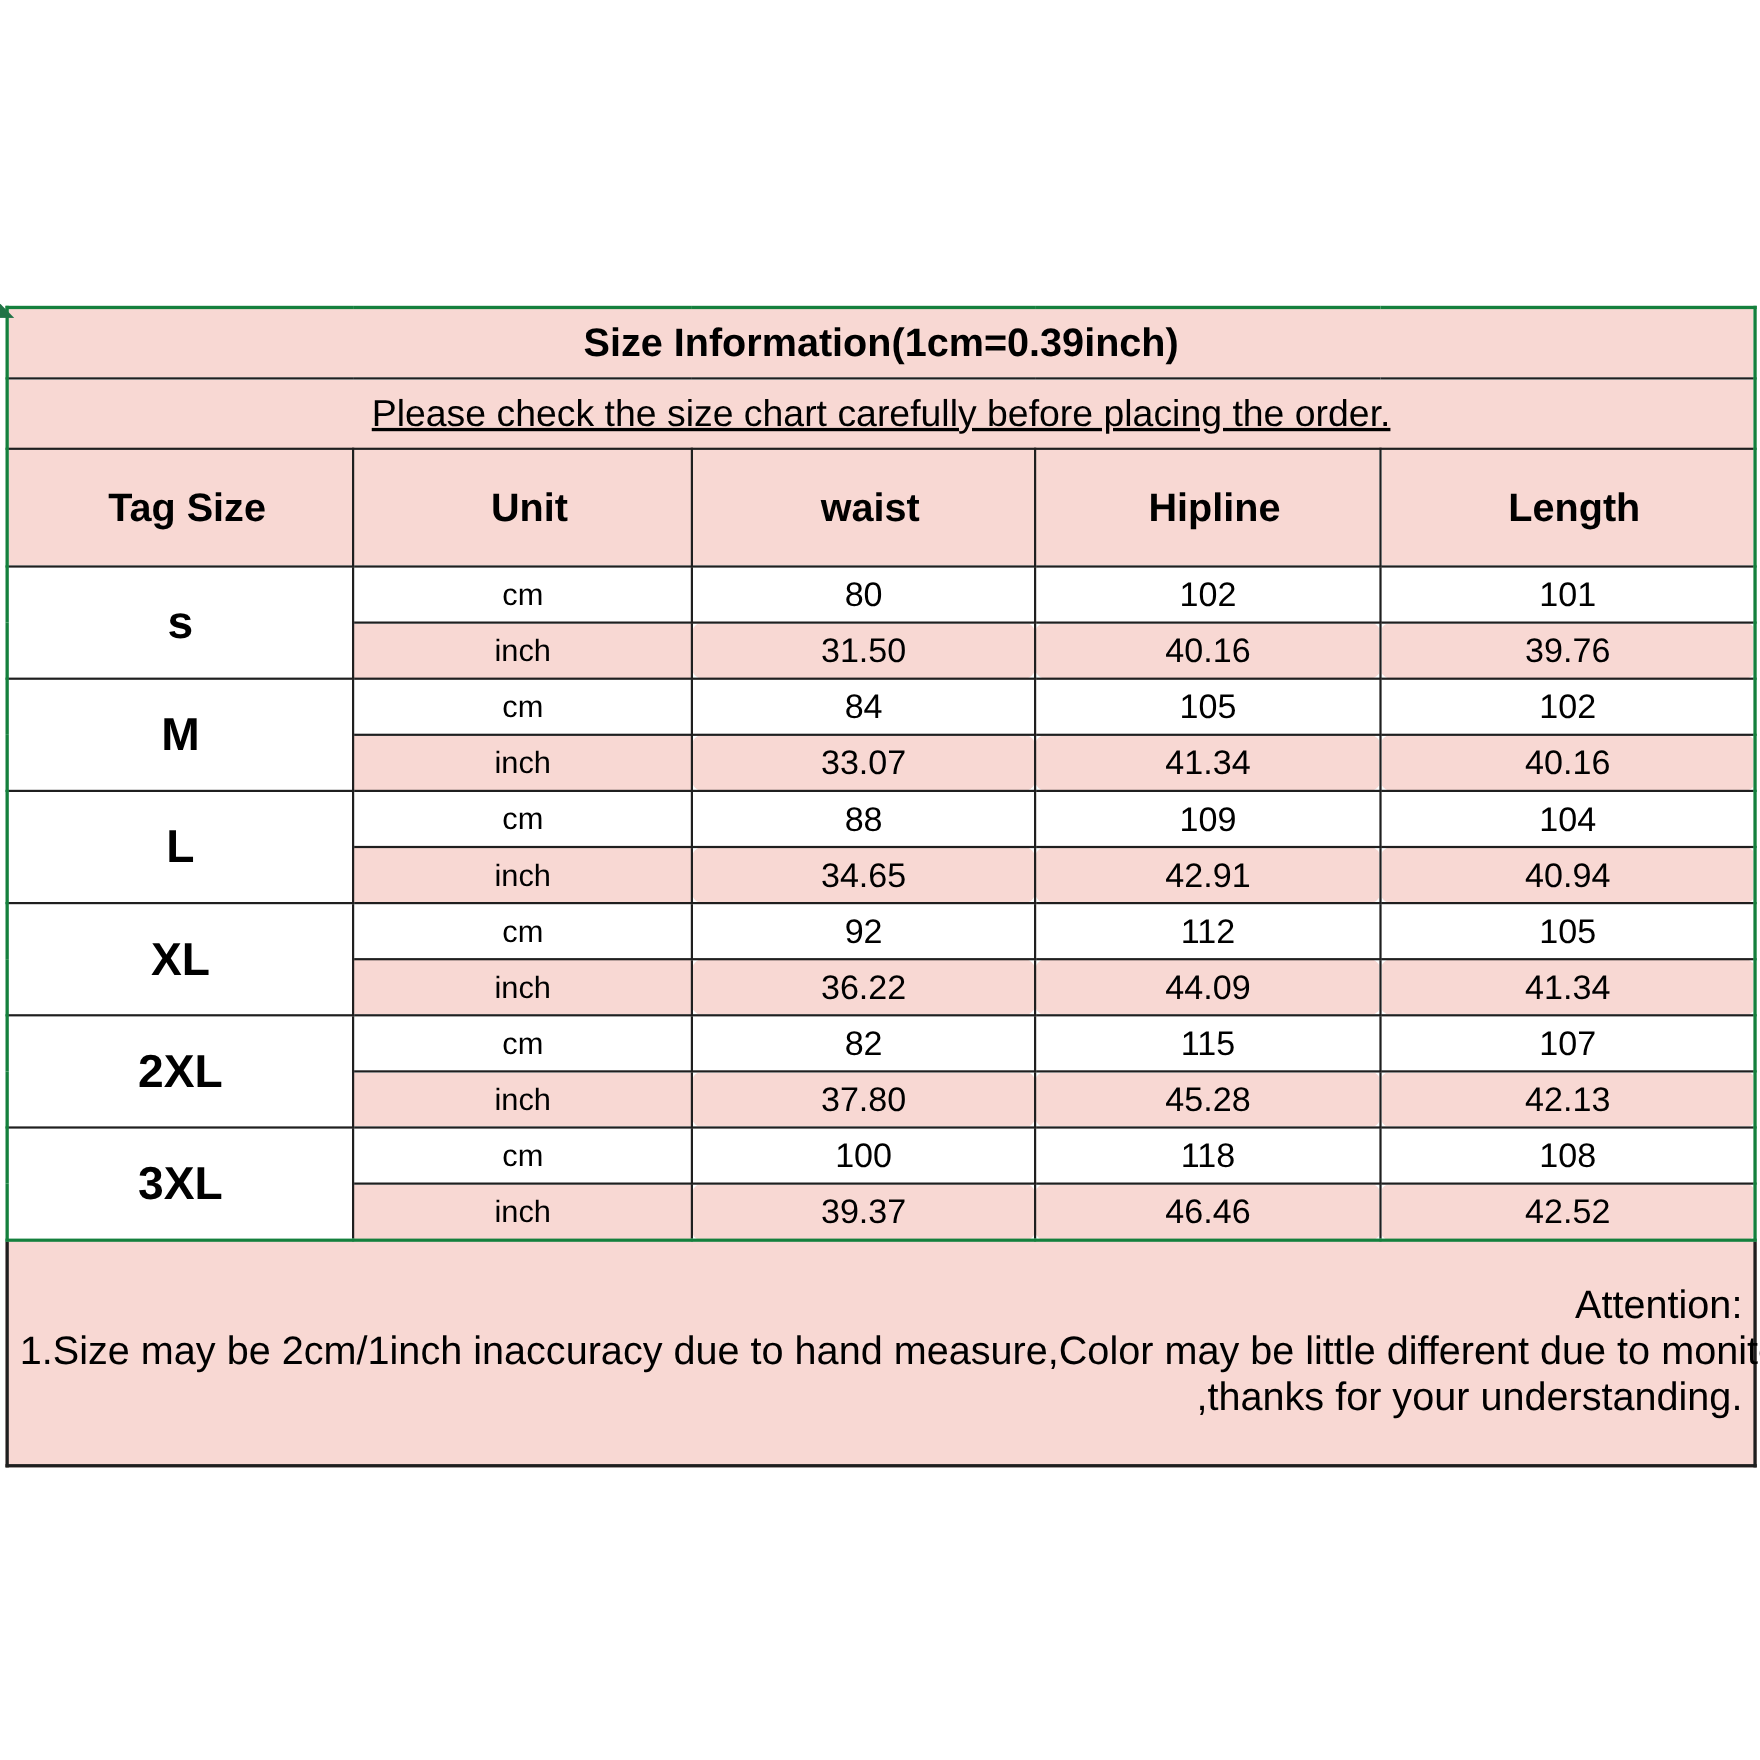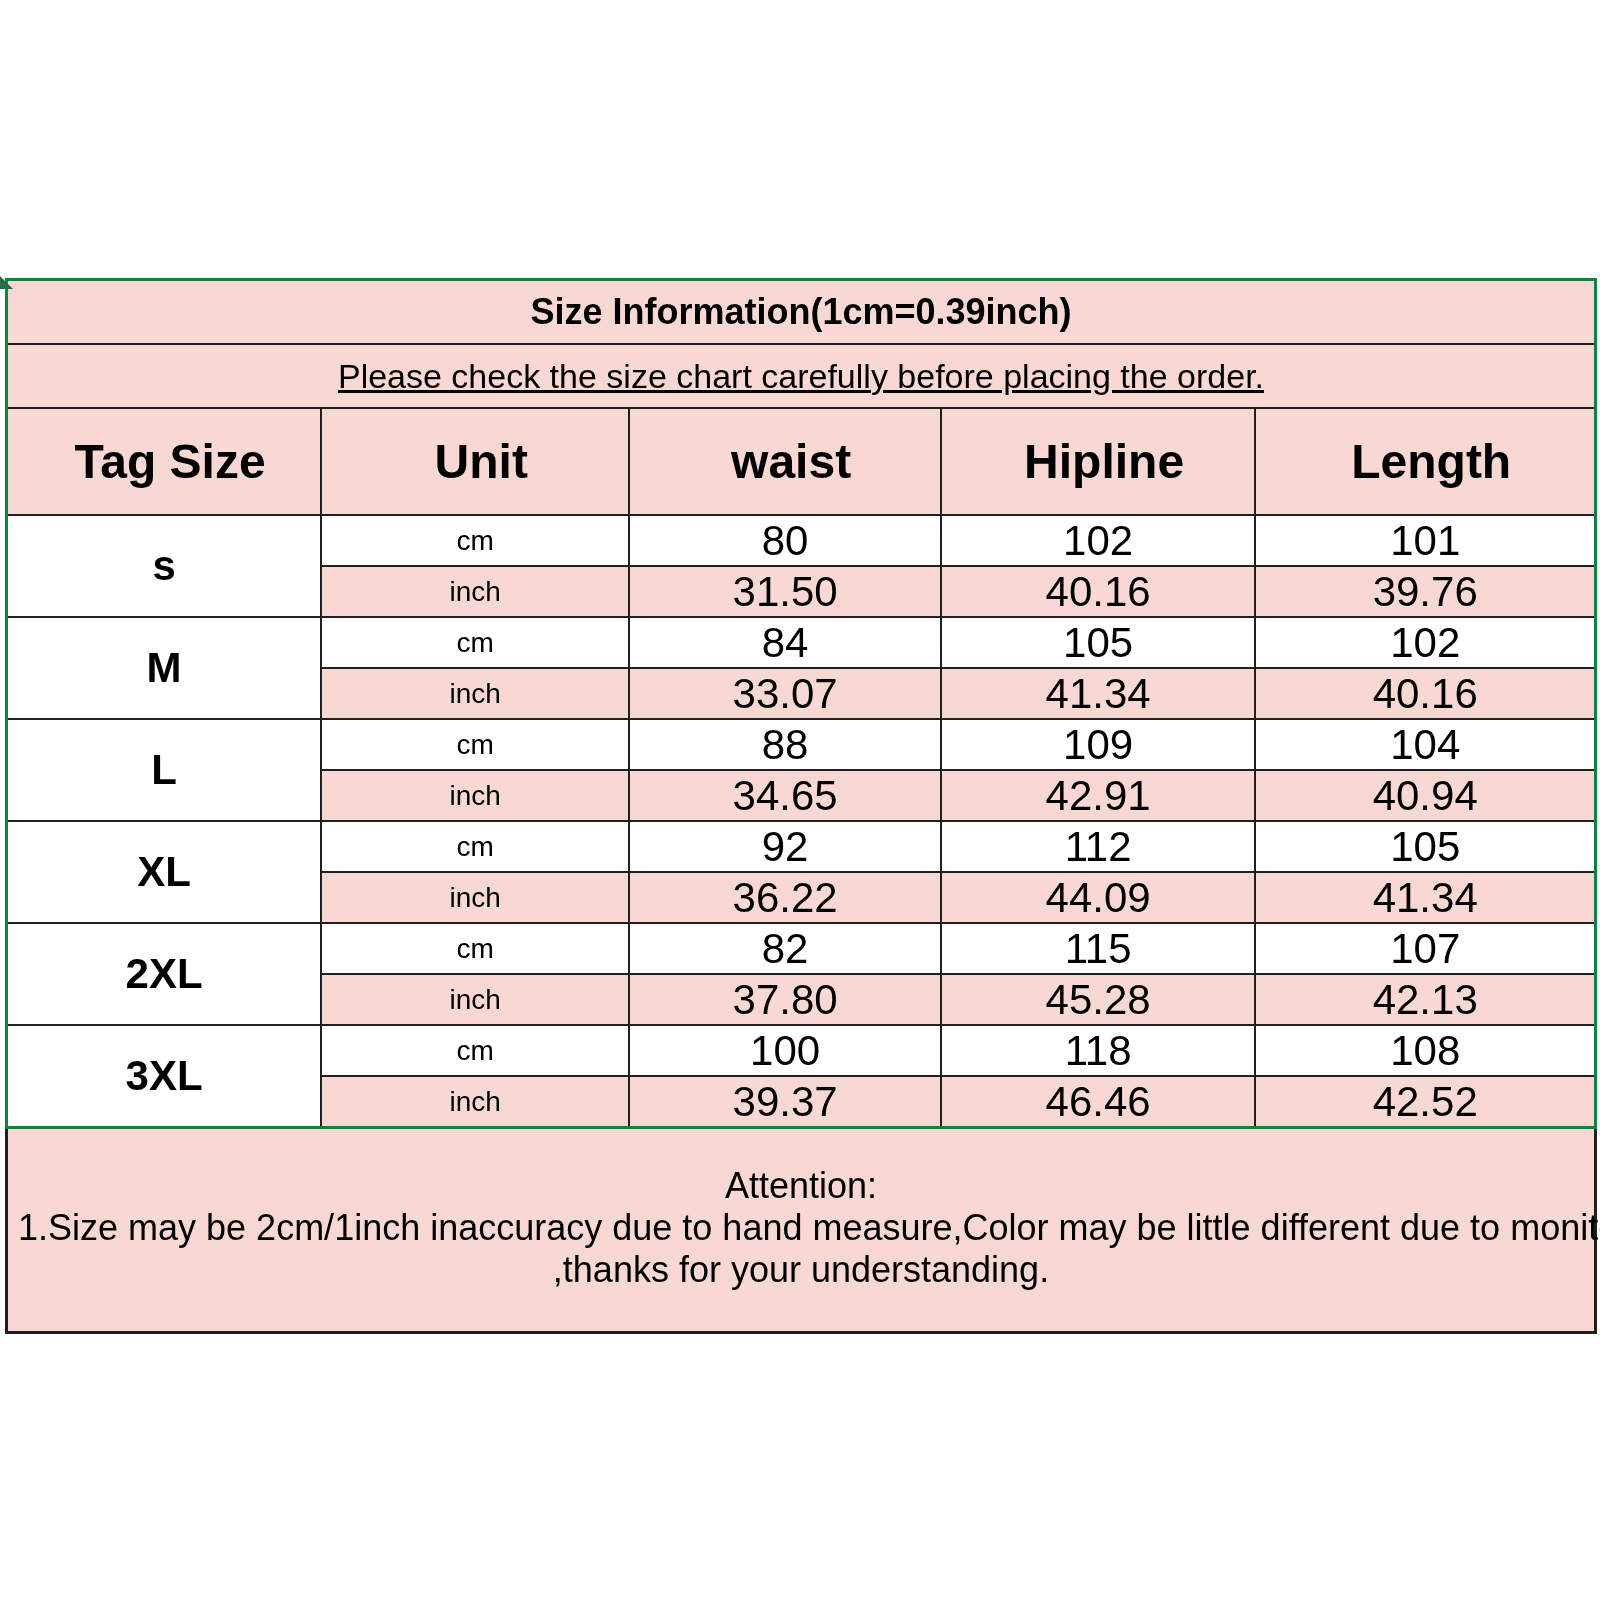--- a/index.html
+++ b/index.html
@@ -18,29 +18,29 @@
     border-collapse:collapse;width:100%;table-layout:fixed;
     background:#ffffff;border:3px solid #15803d;
   }
   table.size-chart td{
     border:2px solid #1f1f1f;text-align:center;vertical-align:middle;
     padding:0;overflow:hidden;
   }
   .pink{background:#f8d8d3;}
   tr.r-title td{height:62px;font-weight:700;font-size:36px;}
   tr.r-sub td{height:62px;font-size:34px;text-decoration:underline;}
-  tr.r-head td{height:105px;font-weight:700;font-size:48px;padding-left:12px;}
+  tr.r-head td{height:105px;font-weight:700;font-size:36px;padding-left:12px;}
   tr.r-data td{height:49px;}
   td.tag-cell{font-weight:700;font-size:42px;background:#ffffff;}
   td.unit-cell{font-size:28px;}
-  td.val-cell{font-size:42px;}
+  td.val-cell{font-size:31px;border-radius:10px;}
   .attention{
     border:3px solid #1f1f1f;border-top:none;background:#f8d8d3;
     box-sizing:border-box;height:205px;padding:36px 10px 0 10px;
-    font-size:36px;line-height:42px;text-align:center;
+    font-size:36px;line-height:42px;text-align:right;
   }
   .attention div{white-space:nowrap;}
 </style>
 </head>
 <body>
 
 <div class="corner-marker"></div>
 
 <div class="sheet">
   <table class="size-chart">

